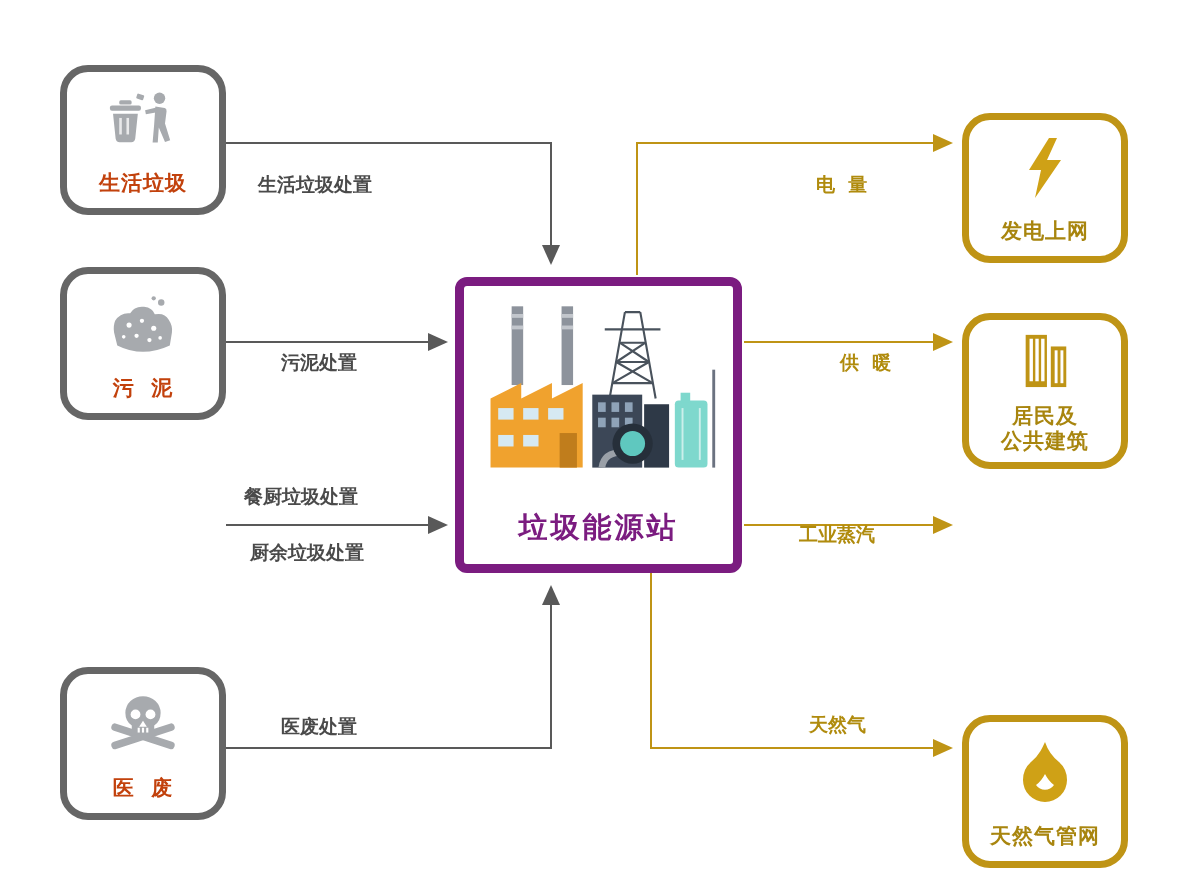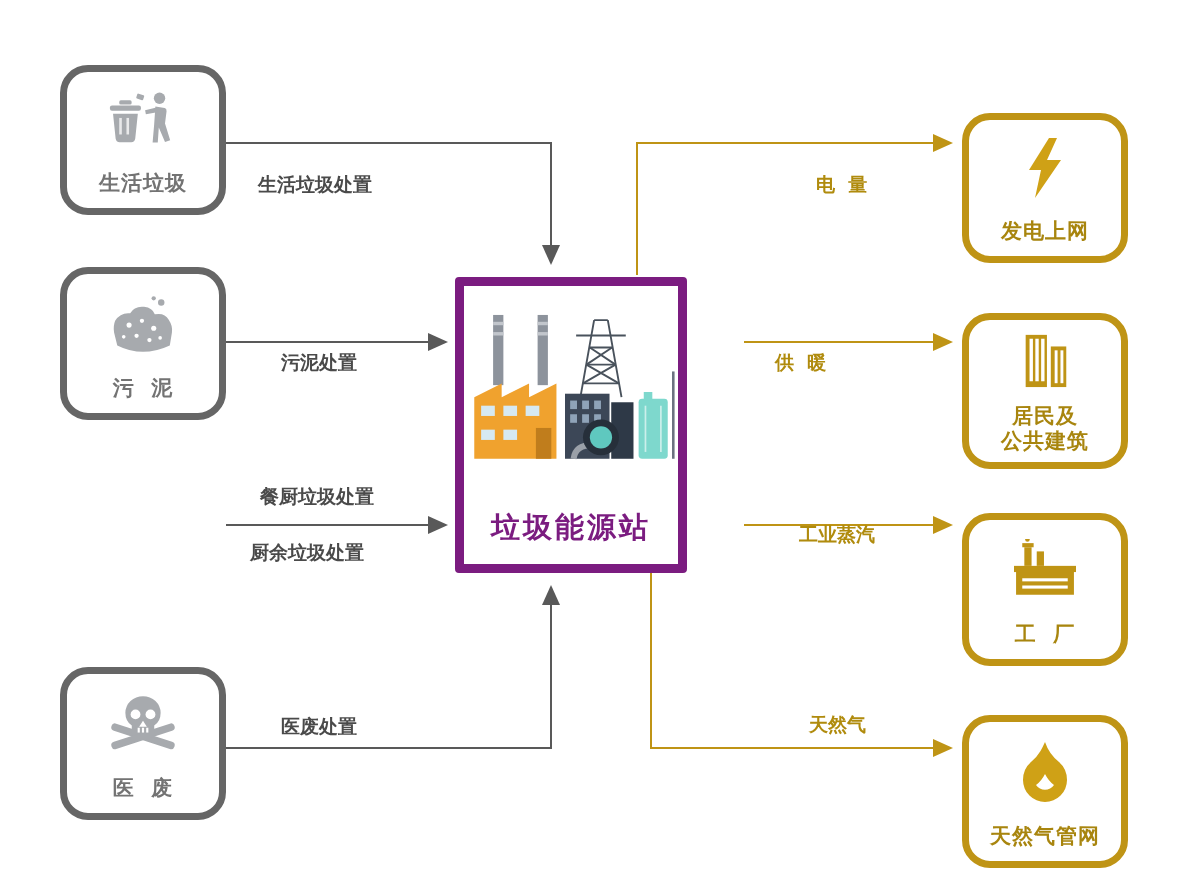--- a/index.html
+++ b/index.html
@@ -9,25 +9,25 @@
   .arrows { position:absolute; left:0; top:0; width:1187px; height:887px; }
 
   .node { position:absolute; background:#ffffff; border-radius:28px; }
   .src  { border:7px solid #666666; width:166px; }
   .out  { border:7px solid #bf9415; width:166px;margin-top:48px; }
   .node .icon { position:absolute; left:0; right:0; top:4px; bottom:44px;
                 display:flex; align-items:center; justify-content:center; }
   .node .box-label { position:absolute; left:0; right:0; bottom:12px; text-align:center;
                      font-size:21px; font-weight:bold; white-space:pre-wrap; line-height:1.2;
                      letter-spacing:1px; }
-  .src .box-label { color:#737373; }
+  .src .box-label { color:#c2410c; }
   .out .box-label { color:#a8850e; }
 
-  .center-node { position:absolute; left:455px; top:277px; width:232px; height:296px;
-                 border:9px solid #7b1c80; border-radius:4px; background:#ffffff; }
+  .center-node { position:absolute; left:455px; top:277px; width:287px; height:296px;
+                 border:9px solid #7b1c80; border-radius:12px; background:#ffffff; }
   .center-illus { position:absolute; top:14px; left:0; right:0; display:flex; justify-content:center; }
   .center-title { position:absolute; bottom:16px; left:0; right:0; text-align:center;
                   font-size:29px; font-weight:bold; color:#7b1c80; letter-spacing:3px; }
 
   .flow-label { position:absolute; font-size:19px; font-weight:600; white-space:pre-wrap; }
   .flow-label.fin  { color:#4a4a4a;font-family:Liberation Serif, serif; }
   .flow-label.fout { color:#b08b0d; }
 </style>
 </head>
 <body>
@@ -189,54 +189,35 @@
           <rect x="28" y="8" width="3.5" height="44"></rect>
           <rect x="42" y="20" width="3" height="34"></rect>
           <rect x="48" y="20" width="3" height="34"></rect>
         </g>
       </svg>
     </div>
     <div class="box-label" style="bottom:8px;">居民及
 公共建筑</div>
   </div>
 
-  <div class="node out" style="left:962px;top:465px;height:153px;">
-    <div class="icon">
-      <svg width="72" height="62" viewBox="0 0 68 60">
-        <g fill="#bf9415">
-          <rect x="14" y="8" width="7" height="18"></rect>
-          <rect x="26" y="12" width="7" height="14"></rect>
-          <rect x="12" y="4" width="11" height="4"></rect>
-          <circle cx="17" cy="0.5" r="2.2"></circle>
-          <path d="M6 54 V30 h56 v24 z"></path>
-          <rect x="4" y="26" width="60" height="6"></rect>
-        </g>
-        <g fill="#ffffff">
-          <rect x="12" y="38" width="44" height="3"></rect>
-          <rect x="12" y="45" width="44" height="3"></rect>
-        </g>
-      </svg>
-    </div>
-    <div class="box-label">工  厂</div>
-  </div>
 
   <div class="node out" style="left:962px;top:667px;height:153px;">
     <div class="icon">
       <svg width="54" height="64" viewBox="0 0 48 64">
         <path fill="#cfa116" d="M24 2 q4 12 14 20 q8 7 8 18 a22 22 0 0 1 -44 0 q0 -11 8 -18 q6 -5 9.5 -11 q2.5 -4.5 4.5 -9 z"></path>
         <path fill="#ffffff" d="M24 34 q3.5 7 9 11 a11 11 0 0 1 -18 0 q5.5 -4 9 -11 z"></path>
       </svg>
     </div>
     <div class="box-label">天然气管网</div>
   </div>
 
   <div class="flow-label fin" style="left:258px;top:172px;">生活垃圾处置</div>
   <div class="flow-label fin" style="left:281px;top:350px;">污泥处置</div>
-  <div class="flow-label fin" style="left:260px;top:484px;">餐厨垃圾处置</div>
+  <div class="flow-label fin" style="left:244px;top:484px;">餐厨垃圾处置</div>
   <div class="flow-label fin" style="left:250px;top:540px;">厨余垃圾处置</div>
   <div class="flow-label fin" style="left:281px;top:714px;">医废处置</div>
 
   <div class="flow-label fout" style="left:816px;top:172px;">电  量</div>
-  <div class="flow-label fout" style="left:775px;top:350px;">供  暖</div>
+  <div class="flow-label fout" style="left:840px;top:350px;">供  暖</div>
   <div class="flow-label fout" style="left:799px;top:482px;margin-top:40px;">工业蒸汽</div>
   <div class="flow-label fout" style="left:809px;top:712px;">天然气</div>
 
 </div>
 
 </body></html>

